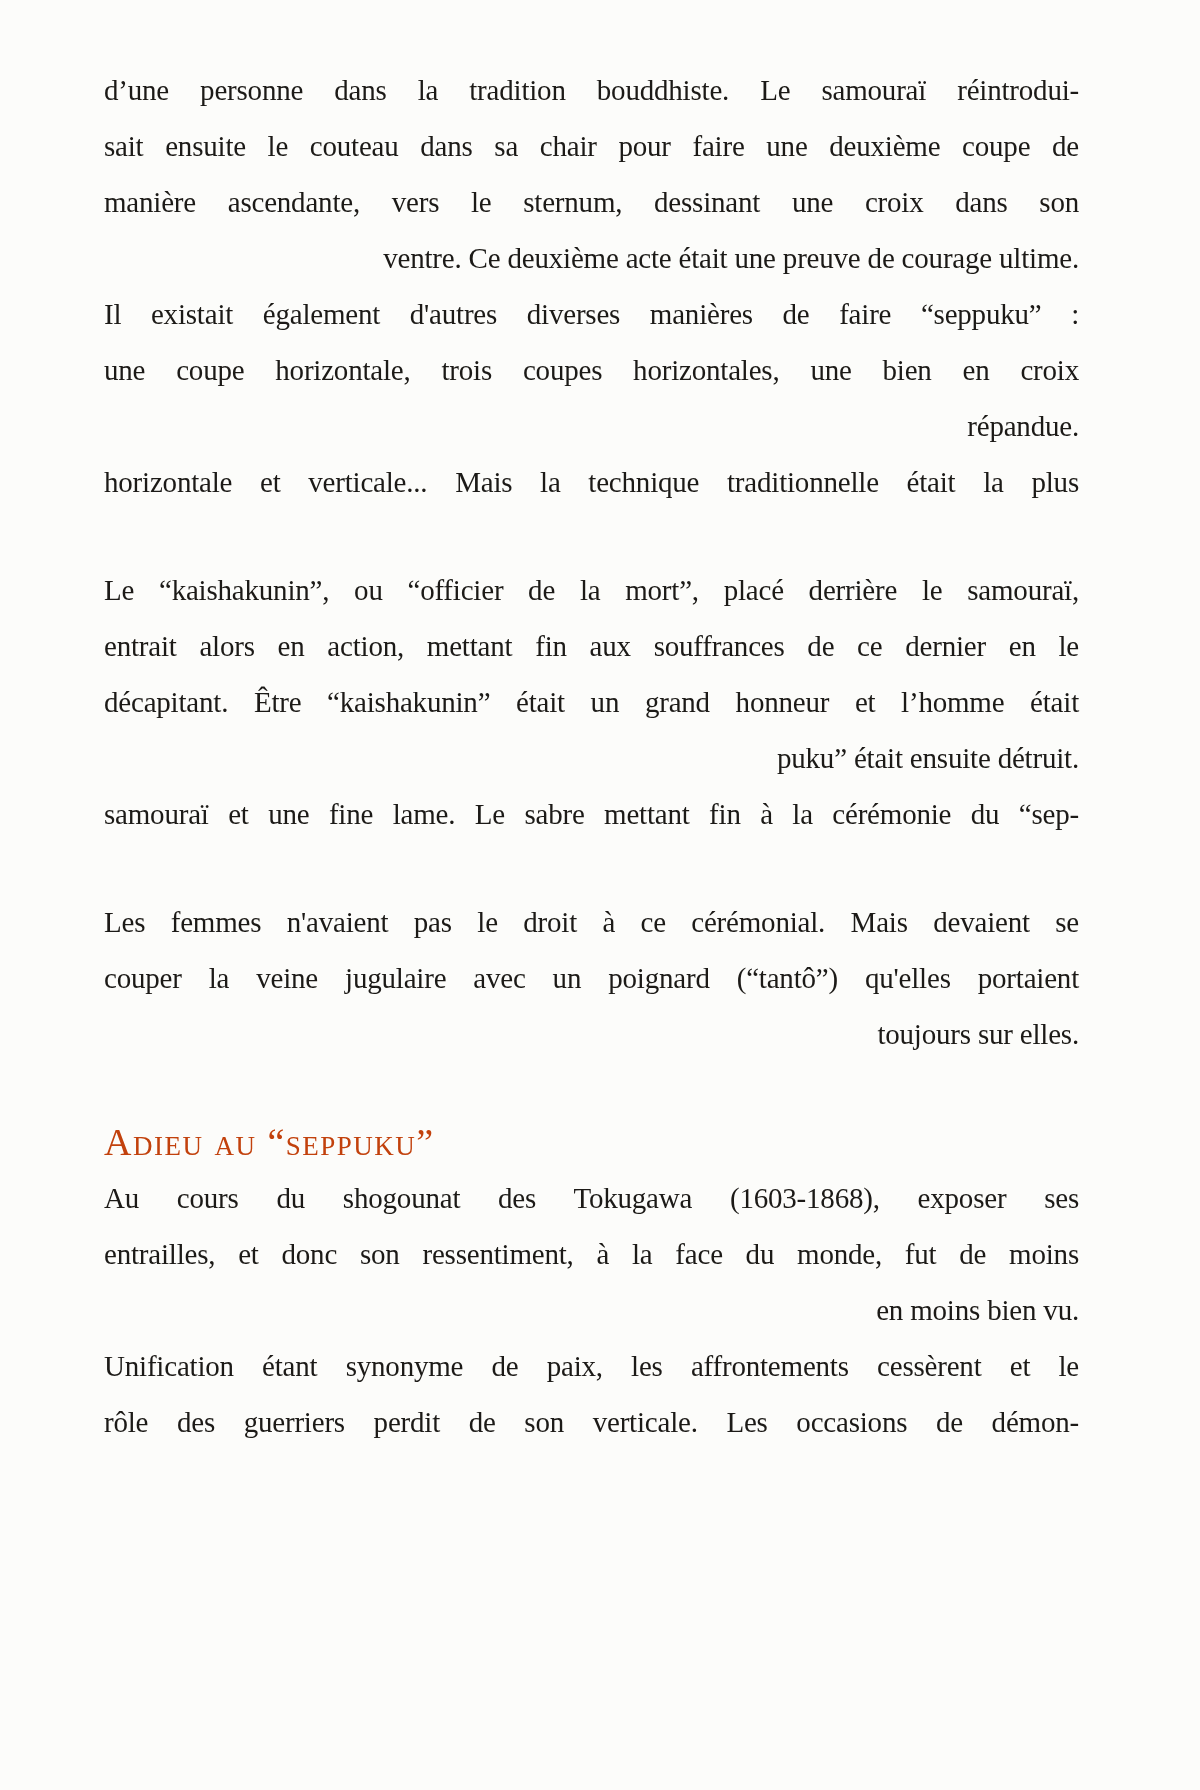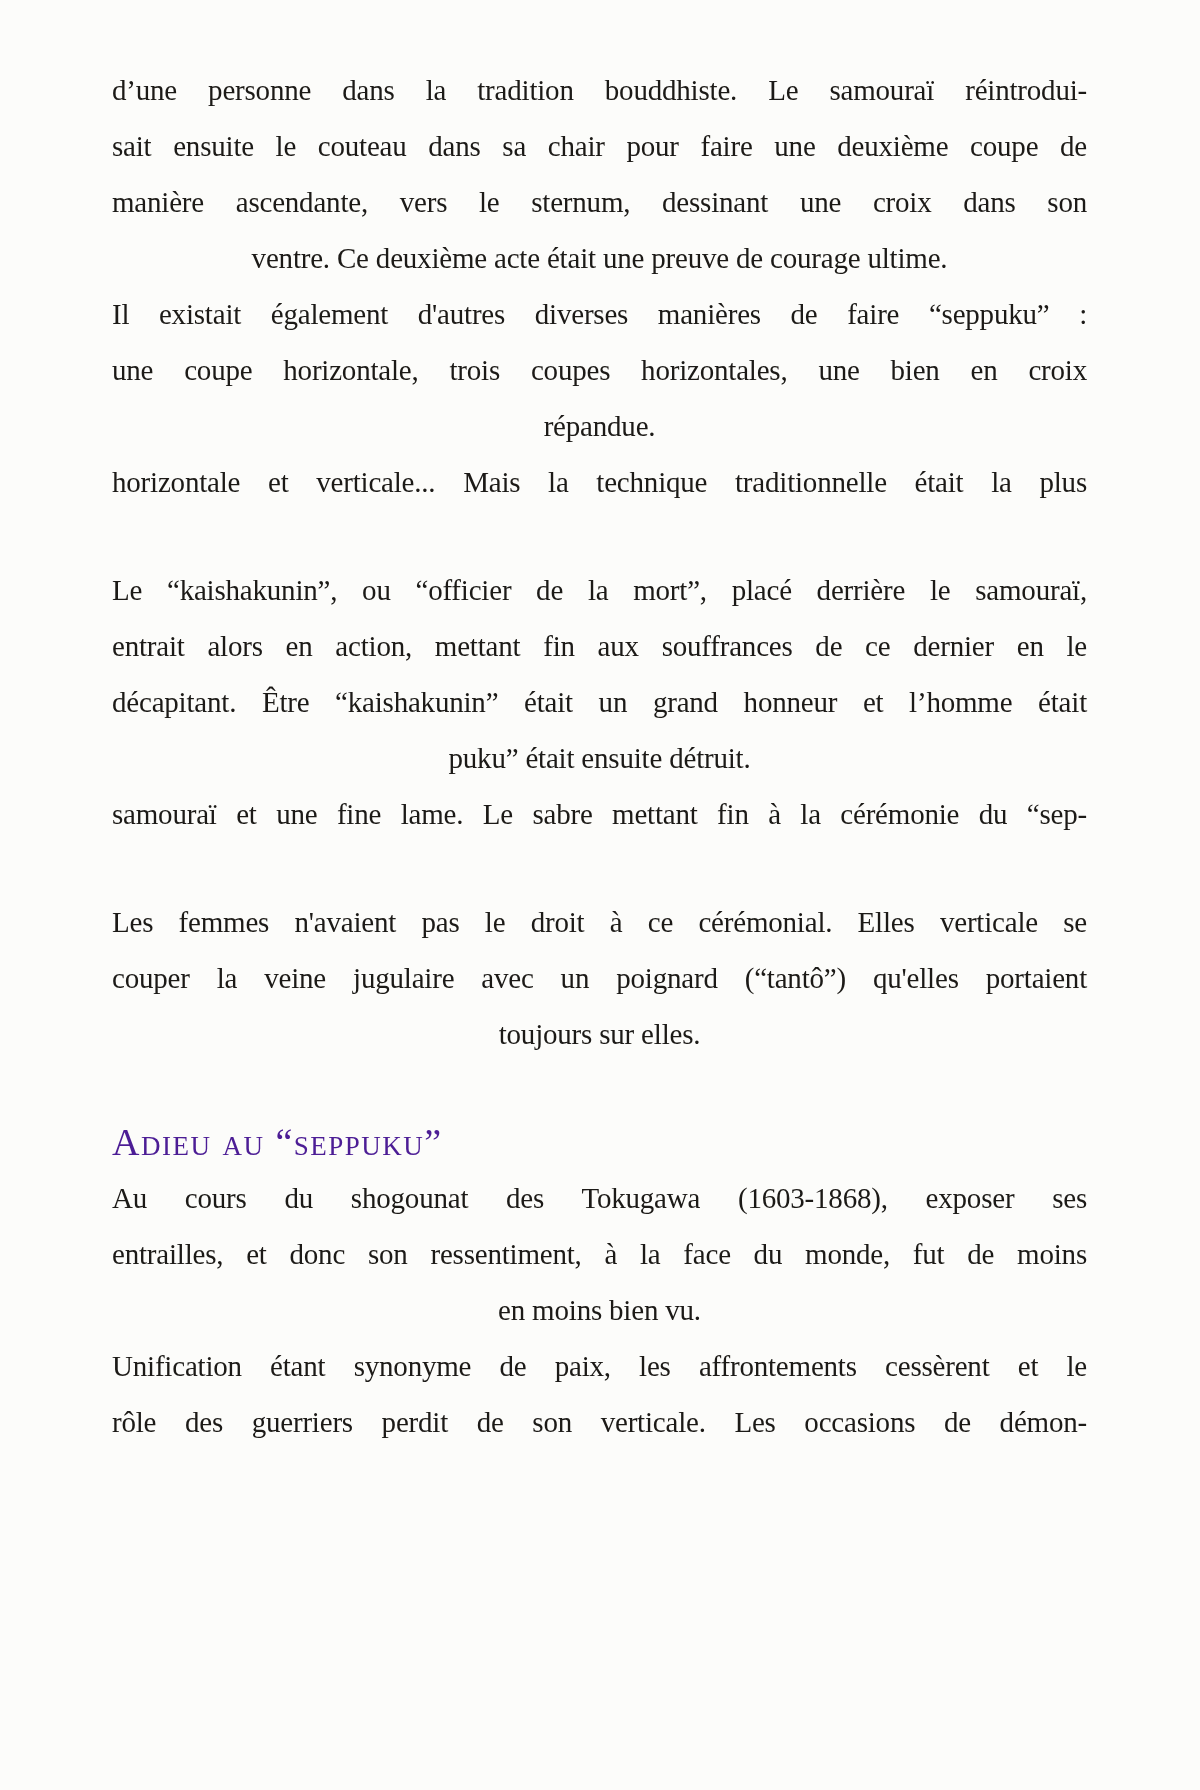--- a/index.html
+++ b/index.html
@@ -15,42 +15,42 @@
     font-family: "Liberation Serif", serif;
     color: #1c1a17;
   }
   .page {
     position: absolute;
     inset: 0;
     background: #fcfcfa;
   }
   .text-column {
     position: absolute;
-    left: 112px;
+    left: 104px;
     top: 62px;
     width: 975px;
   }
   .line {
     font-size: 29px;
     line-height: 56px;
     letter-spacing: -0.2px;
     white-space: normal;
-    text-align: center;
+    text-align: right;
   }
   .line.just {
     text-align: justify;
     text-align-last: justify;
   }
   .heading {
     font-variant: small-caps;
     font-size: 38px;
     line-height: 56px;
     letter-spacing: 1.5px;
     text-align: left;
-    color: #4c1d95;
+    color: #c2410c;
   }
   .spacer {
     height: 52px;
   }
 </style>
 </head>
 <body>
 
 <div class="page">
   <div class="text-column">
@@ -62,21 +62,21 @@
       <div class="line just">une coupe horizontale, trois coupes horizontales, une bien en croix</div>
       <div class="line">répandue.</div>
       <div class="line just">horizontale et verticale... Mais la technique traditionnelle était la plus</div>
       <div class="spacer"></div>
       <div class="line just">Le “kaishakunin”, ou “officier de la mort”, placé derrière le samouraï,</div>
       <div class="line just">entrait alors en action, mettant fin aux souffrances de ce dernier en le</div>
       <div class="line just">décapitant. Être “kaishakunin” était un grand honneur et l’homme était</div>
       <div class="line">puku” était ensuite détruit.</div>
       <div class="line just">samouraï et une fine lame. Le sabre mettant fin à la cérémonie du “sep-</div>
       <div class="spacer"></div>
-      <div class="line just">Les femmes n'avaient pas le droit à ce cérémonial. Elles verticale se</div>
+      <div class="line just">Les femmes n'avaient pas le droit à ce cérémonial. Mais devaient se</div>
       <div class="line just">couper la veine jugulaire avec un poignard (“tantô”) qu'elles portaient</div>
       <div class="line">toujours sur elles.</div>
       <div class="spacer"></div>
       <div class="heading">Adieu au “seppuku”</div>
       <div class="line just">Au cours du shogounat des Tokugawa (1603-1868), exposer ses</div>
       <div class="line just">entrailles, et donc son ressentiment, à la face du monde, fut de moins</div>
       <div class="line">en moins bien vu.</div>
       <div class="line just">Unification étant synonyme de paix, les affrontements cessèrent et le</div>
       <div class="line just">rôle des guerriers perdit de son verticale. Les occasions de démon-</div>
     </div>

